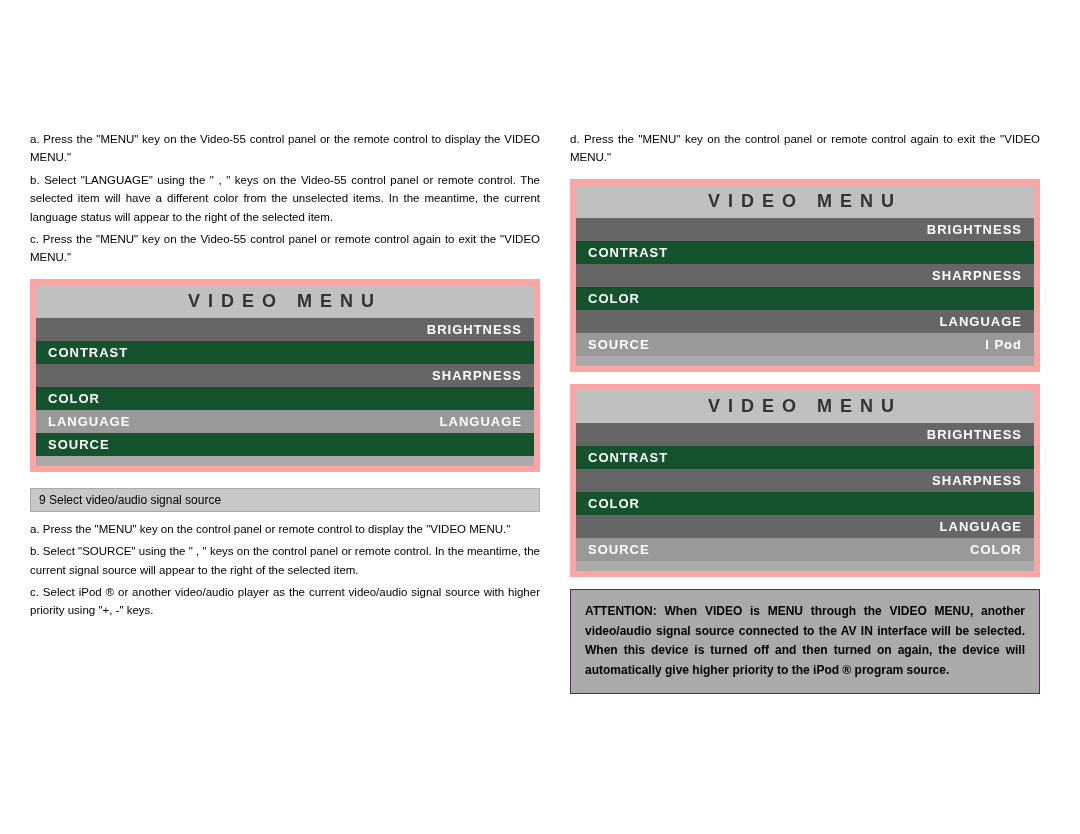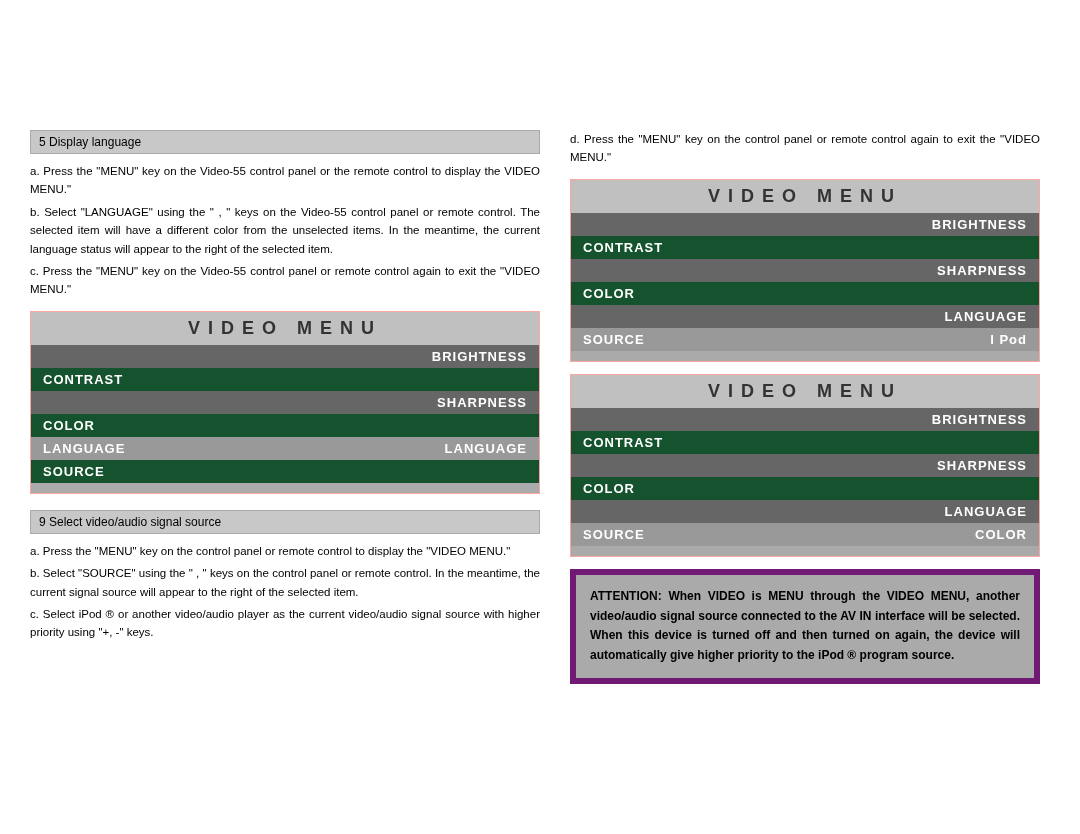--- a/index.html
+++ b/index.html
@@ -48,21 +48,21 @@
       margin-bottom: 4px;
       text-align: justify;
     }
 
     .instruction-text .indent {
       display: block;
       margin-left: 20px;
     }
 
     .video-menu-box {
-      border: 1px solid #fca5a5;
+      border: 6px solid #fca5a5;
       margin: 12px 0;
       background: #888;
     }
 
     .video-menu-title {
       background: #c0c0c0;
       text-align: center;
       font-size: 18px;
       font-weight: bold;
       letter-spacing: 8px;
@@ -98,21 +98,21 @@
       background: #aaa;
       height: 10px;
     }
 
     .section-gap {
       margin-top: 16px;
     }
 
     .attention-box {
       background: #aaa;
-      border: 6px solid #701a75;
+      border: 1px solid #701a75;
       padding: 12px 14px;
       margin-top: 10px;
     }
 
     .attention-box p {
       font-size: 12px;
       line-height: 1.65;
       text-align: justify;
       color: #000;
     }
@@ -128,21 +128,20 @@
       text-align: justify;
     }
   </style>
 </head>
 <body>
 
 <div class="page">
 
   <div class="left-column">
 
-    <div class="section-header">5 Display language</div>
 
     <p class="instruction-text">
       <span>a. Press the "MENU" key on the Video-55 control panel or the remote control to display the VIDEO MENU."</span>
     </p>
     <p class="instruction-text">
       <span>b. Select "LANGUAGE" using the " , " keys on the Video-55 control panel or remote control. The selected item will have a different color from the unselected items. In the meantime, the current language status will appear to the right of the selected item.</span>
     </p>
     <p class="instruction-text">
       <span>c. Press the "MENU" key on the Video-55 control panel or remote control again to exit the "VIDEO MENU."</span>
     </p>

